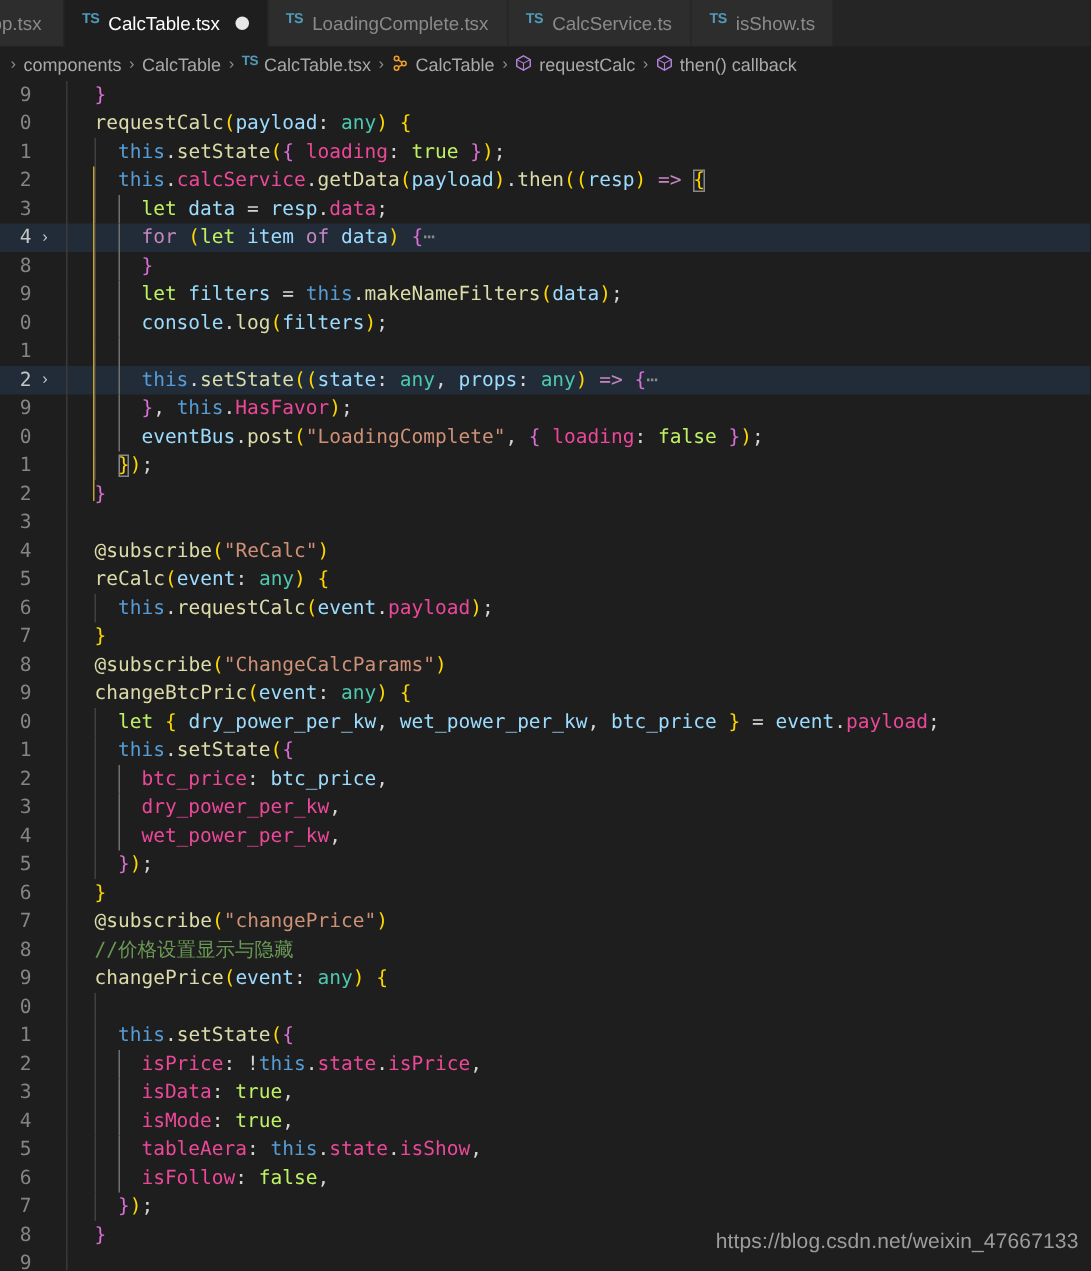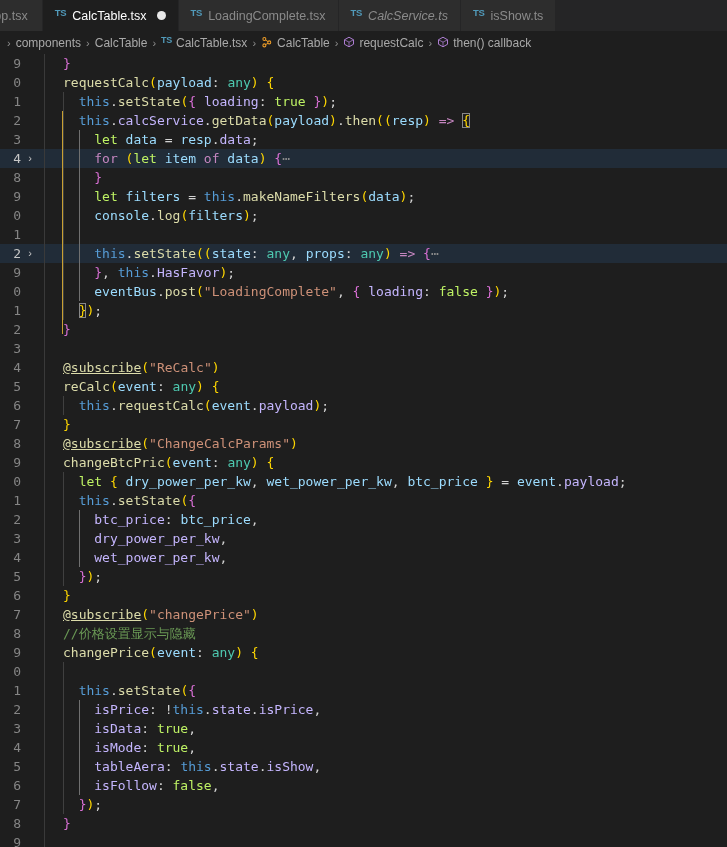--- a/index.html
+++ b/index.html
@@ -57,21 +57,21 @@
   }
   .tab .ts-icon {
     color: #519aba;
     font-family: "Liberation Sans", sans-serif;
     font-size: 9.5px;
     font-weight: bold;
     letter-spacing: -0.3px;
     align-self: flex-start;
     margin-top: 7px;
   }
-  .tab .tab-label.italic { font-style: italic; }
+  .tab .tab-label.italic { }
   .tab .dirty-dot {
     width: 9px; height: 9px;
     border-radius: 50%;
     background: #e8e8e8;
     margin-left: 4px;
     flex: 0 0 auto;
   }
 
   
   .breadcrumbs {
@@ -187,22 +187,22 @@
   .guide.active { background: #707070; }
   .t-kw      { color: #c586c0; }   
   .t-decl    { color: #bef264; }   
   .t-this    { color: #569cd6; }
   .t-fn      { color: #dcdcaa; }
   .t-type    { color: #4ec9b0; }
   .t-var     { color: #9cdcfe; }
   .t-str     { color: #ce9178; }
   .t-com     { color: #6a9955; }
   .t-punc    { color: #d4d4d4; }
-  .t-prop    { color: #c4b5fd; }
-  .t-dec     { color: #dcdcaa; text-decoration: underline; }
+  .t-prop    { color: #ec4899; }
+  .t-dec     { color: #dcdcaa; }
   .t-op      { color: #d4d4d4; }
   .br-y      { color: #ffd700; }
   .br-p      { color: #da70d6; }
   .ellipsis  { color: #8a8a8a; }
 
   .bracket-match {
     outline: 1px solid #888;
     outline-offset: -1px;
   }
 
@@ -334,15 +334,16 @@
         <div class="row"><div class="ln">2</div><div class="fold"></div><div class="gutter-gap"></div><div class="sticky-bar"></div><div class="gutter-gap2"></div><div class="code"><div class="guide" style="left: 0px;"></div><div class="guide active" style="left: 15.64px;"></div><span style="padding-left: 31.28px; display: inline-block;"><span class="t-prop">isPrice</span><span class="t-punc">: </span><span class="t-op">!</span><span class="t-this">this</span><span class="t-punc">.</span><span class="t-prop">state</span><span class="t-punc">.</span><span class="t-prop">isPrice</span><span class="t-punc">,</span></span></div></div>
         <div class="row"><div class="ln">3</div><div class="fold"></div><div class="gutter-gap"></div><div class="sticky-bar"></div><div class="gutter-gap2"></div><div class="code"><div class="guide" style="left: 0px;"></div><div class="guide active" style="left: 15.64px;"></div><span style="padding-left: 31.28px; display: inline-block;"><span class="t-prop">isData</span><span class="t-punc">: </span><span class="t-decl">true</span><span class="t-punc">,</span></span></div></div>
         <div class="row"><div class="ln">4</div><div class="fold"></div><div class="gutter-gap"></div><div class="sticky-bar"></div><div class="gutter-gap2"></div><div class="code"><div class="guide" style="left: 0px;"></div><div class="guide active" style="left: 15.64px;"></div><span style="padding-left: 31.28px; display: inline-block;"><span class="t-prop">isMode</span><span class="t-punc">: </span><span class="t-decl">true</span><span class="t-punc">,</span></span></div></div>
         <div class="row"><div class="ln">5</div><div class="fold"></div><div class="gutter-gap"></div><div class="sticky-bar"></div><div class="gutter-gap2"></div><div class="code"><div class="guide" style="left: 0px;"></div><div class="guide active" style="left: 15.64px;"></div><span style="padding-left: 31.28px; display: inline-block;"><span class="t-prop">tableAera</span><span class="t-punc">: </span><span class="t-this">this</span><span class="t-punc">.</span><span class="t-prop">state</span><span class="t-punc">.</span><span class="t-prop">isShow</span><span class="t-punc">,</span></span></div></div>
         <div class="row"><div class="ln">6</div><div class="fold"></div><div class="gutter-gap"></div><div class="sticky-bar"></div><div class="gutter-gap2"></div><div class="code"><div class="guide" style="left: 0px;"></div><div class="guide active" style="left: 15.64px;"></div><span style="padding-left: 31.28px; display: inline-block;"><span class="t-prop">isFollow</span><span class="t-punc">: </span><span class="t-decl">false</span><span class="t-punc">,</span></span></div></div>
         <div class="row"><div class="ln">7</div><div class="fold"></div><div class="gutter-gap"></div><div class="sticky-bar"></div><div class="gutter-gap2"></div><div class="code"><div class="guide" style="left: 0px;"></div><span style="padding-left: 15.64px; display: inline-block;"><span class="br-p">}</span><span class="br-y">)</span><span class="t-punc">;</span></span></div></div>
         <div class="row"><div class="ln">8</div><div class="fold"></div><div class="gutter-gap"></div><div class="sticky-bar"></div><div class="gutter-gap2"></div><div class="code"><span style="padding-left: 0px; display: inline-block;"><span class="br-p">}</span></span></div></div>
         <div class="row"><div class="ln">9</div><div class="fold"></div><div class="gutter-gap"></div><div class="sticky-bar"></div><div class="gutter-gap2"></div><div class="code"><span style="padding-left: 0px; display: inline-block;"></span></div></div>
         <div class="regionline" style="top: 57px; height: 223px; left: 62px;"></div>
       </div>
+    <div class="watermark">https://blog.csdn.net/weixin_47667133</div>
   </div>
 
 </div>
 
 </body></html>

